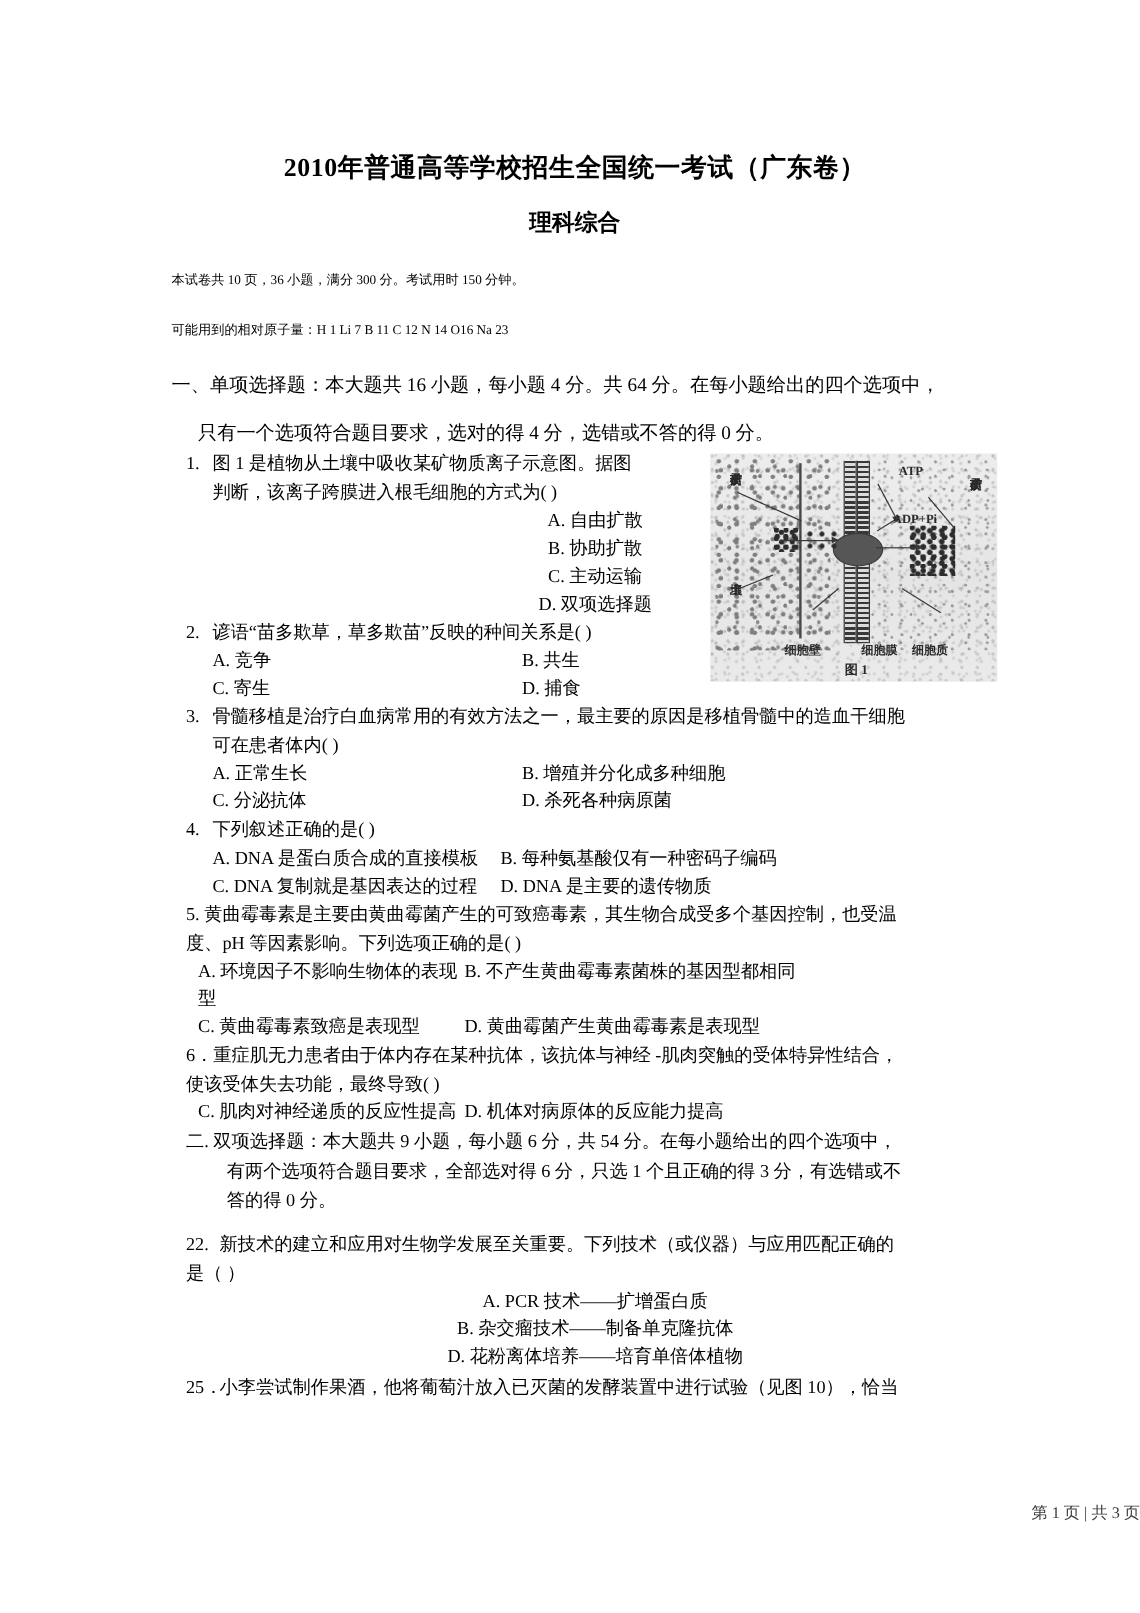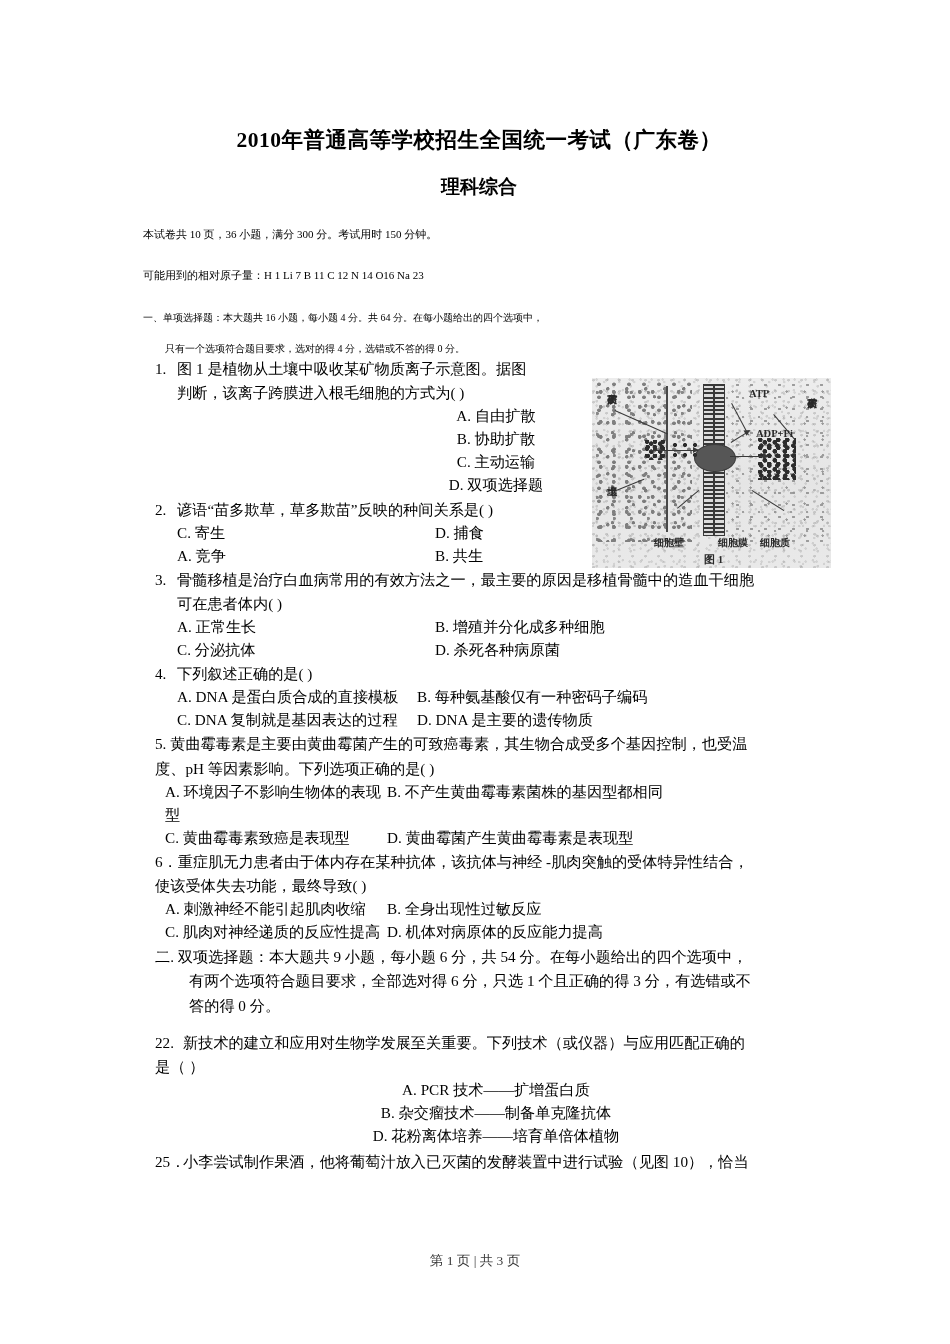--- a/index.html
+++ b/index.html
@@ -41,21 +41,21 @@
   }
   .meta-line {
     font-size: 11px;
     margin-top: 27px;
     line-height: 1.5;
   }
   .meta-line.second {
     margin-top: 25px;
   }
   .section-head {
-    font-size: 10px;
+    font-size: 16px;
     line-height: 1.52;
     margin-top: 26px;
     text-indent: 0;
     padding-left: 22px;
   }
   .section-head .lead {
     margin-left: -22px;
   }
   .q {
     font-size: 15.2px;
@@ -225,21 +225,21 @@
     line-height: 1.08;
   }
   .fig-label.lat {
     font-size: 10.5px;
   }
   .footer {
     position: absolute;
     left: 0;
     top: 1252px;
     width: 950px;
-    text-align: center;
+    text-align: right;
     font-size: 13.5px;
     color: #3a3a3a;
   }
 </style>
 </head>
 <body>
 
 <div class="page">
 
   <div class="content">
@@ -255,26 +255,26 @@
 
     <div class="q"><span class="num">1.</span><span>图 1 是植物从土壤中吸收某矿物质离子示意图。据图</span></div>
     <div class="q"><span>判断，该离子跨膜进入根毛细胞的方式为(    )</span></div>
     <div class="opt">A. 自由扩散</div>
     <div class="opt">B. 协助扩散</div>
     <div class="opt">C. 主动运输</div>
     <div class="opt">D. 双项选择题</div>
 
     <div class="q"><span class="num">2.</span><span>谚语“苗多欺草，草多欺苗”反映的种间关系是(    )</span></div>
     <div class="opt-row">
+      <span class="c1">A. 竞争</span>
+      <span class="c2">B. 共生</span>
+    </div>
+    <div class="opt-row">
       <span class="c1">C. 寄生</span>
       <span class="c2">D. 捕食</span>
-    </div>
-    <div class="opt-row">
-      <span class="c1">A. 竞争</span>
-      <span class="c2">B. 共生</span>
     </div>
 
     <div class="q"><span class="num">3.</span><span>骨髓移植是治疗白血病常用的有效方法之一，最主要的原因是移植骨髓中的造血干细胞</span></div>
     <div class="q"><span>可在患者体内(    )</span></div>
     <div class="opt-row">
       <span class="c1">A. 正常生长</span>
       <span class="c2">B. 增殖并分化成多种细胞</span>
     </div>
     <div class="opt-row">
       <span class="c1">C. 分泌抗体</span>
@@ -297,24 +297,20 @@
       <span class="c1">A. 环境因子不影响生物体的表现型</span>
       <span class="c2">B. 不产生黄曲霉毒素菌株的基因型都相同</span>
     </div>
     <div class="opt-row narrow" style="padding-left:22px">
       <span class="c1">C. 黄曲霉毒素致癌是表现型</span>
       <span class="c2">D. 黄曲霉菌产生黄曲霉毒素是表现型</span>
     </div>
 
     <div class="q flat"><span class="num">6．</span><span>重症肌无力患者由于体内存在某种抗体，该抗体与神经 -肌肉突触的受体特异性结合，</span></div>
     <div class="q flat"><span>使该受体失去功能，最终导致(    )</span></div>
-    <div class="opt-row narrow" style="padding-left:22px">
-      <span class="c1">A. 刺激神经不能引起肌肉收缩</span>
-      <span class="c2">B. 全身出现性过敏反应</span>
-    </div>
     <div class="opt-row narrow" style="padding-left:22px">
       <span class="c1">C. 肌肉对神经递质的反应性提高</span>
       <span class="c2">D. 机体对病原体的反应能力提高</span>
     </div>
 
     <div class="q flat" style="margin-top:2px"><span>二. 双项选择题：</span><span>本大题共 9 小题，每小题 6 分，共 54 分。在每小题给出的四个选项中，</span></div>
     <div class="q" style="padding-left:34px"><span>有两个选项符合题目要求，全部选对得 6 分，只选 1 个且正确的得 3 分，有选错或不</span></div>
     <div class="q" style="padding-left:34px"><span>答的得 0 分。</span></div>
 
     <div class="q" style="padding-left:28px;margin-top:14px"><span class="num" style="width:28px;margin-left:-28px">22.</span><span>新技术的建立和应用对生物学发展至关重要。下列技术（或仪器）与应用匹配正确的</span></div>
@@ -351,21 +347,21 @@
     <div class="fig-line" style="left:140px; top:25px; width:36px; height:1.2px; transform: rotate(62deg);"></div>
     <div class="fig-line" style="left:182px; top:36px; width:34px; height:1.2px; transform: rotate(50deg);"></div>
 
     <div class="fig-arrow" style="left:58px; top:72px; width:48px;"></div>
     <div class="fig-arrow" style="left:138px; top:78px; width:38px;"></div>
     <div class="fig-arrow" style="left:139px; top:64px; width:22px; transform: rotate(-32deg); transform-origin: 0 50%;"></div>
 
     <div class="fig-label vert" style="left:14px; top:8px;">矿质离子</div>
     <div class="fig-label vert" style="left:14px; top:100px;">土壤</div>
     <div class="fig-label lat" style="left:157px; top:10px;">ATP</div>
-    <div class="fig-label lat" style="left:164px; top:50px;">ADP+Pi</div>
+    <div class="fig-label lat" style="left:152px; top:50px;">ADP+Pi</div>
     <div class="fig-label vert" style="left:214px; top:12px;">矿质离子</div>
     <div class="fig-label" style="left:62px; top:160px;">细胞壁</div>
     <div class="fig-label" style="left:110px; top:160px;padding-left:16px;">细胞膜</div>
     <div class="fig-label" style="left:168px; top:160px;">细胞质</div>
     <div class="fig-label" style="left:112px; top:176px; font-size:11px;">图 1</div>
   </div>
 
   <div class="footer">第 1 页 | 共 3 页</div>
 
 </div>

